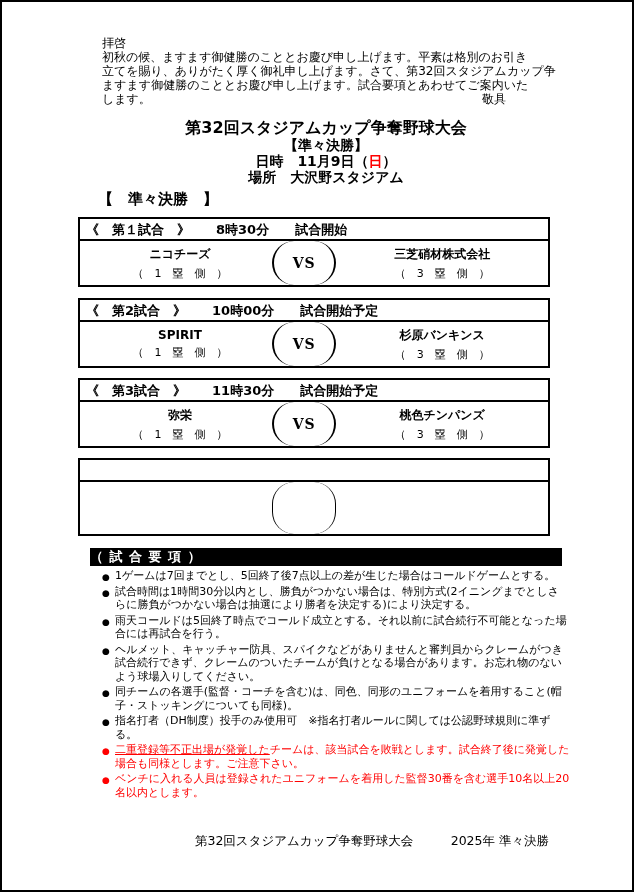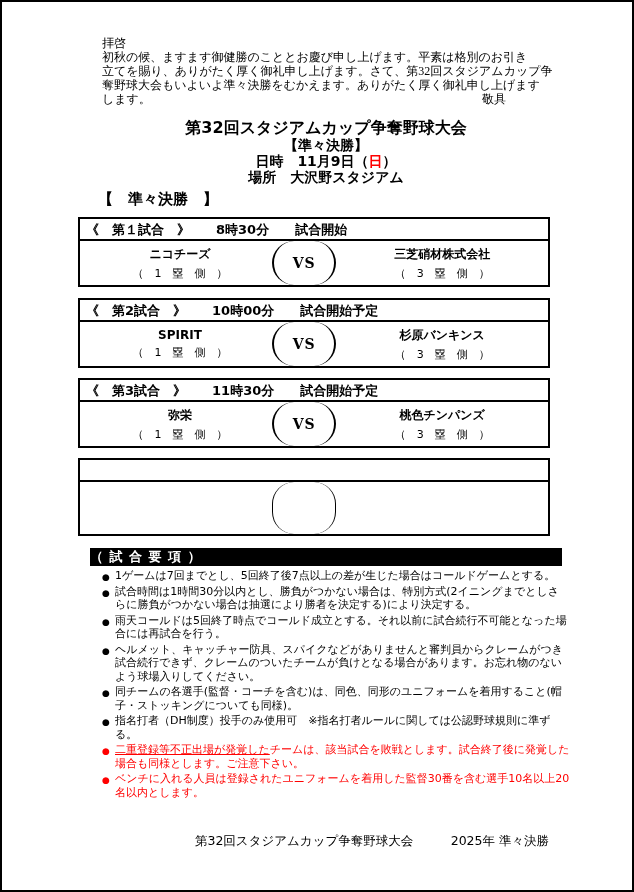--- a/index.html
+++ b/index.html
@@ -7,21 +7,21 @@
   body { font-family: "DejaVu Sans", "Liberation Sans", sans-serif; }
   .page {
     position: relative;
     width: 634px; height: 892px;
     background: #ffffff;
     border: 2px solid #000000;
     overflow: hidden;
     color: #000000;
   }
   
-  .greeting { position: absolute; left: 100px; top: 34px; width: 492px; font-size: 12px; line-height: 14px; font-family: Liberation Serif, serif; }
+  .greeting { position: absolute; left: 100px; top: 34px; width: 492px; font-size: 12px; line-height: 14px; }
   .greeting .gline { white-space: nowrap; }
   .greeting .lastline { display: flex; justify-content: space-between; padding-right: 88px; }
   
   .titleblock { position: absolute; left: 88px; top: 116px; width: 472px; text-align: center; font-weight: bold; }
   .title-main { font-size: 16px; line-height: 19px; }
   .title-round { font-size: 14px; line-height: 16px; }
   .title-date, .title-venue { font-size: 14px; line-height: 16px; }
   .red-char { color: #ff0000; }
   
   .section-heading { position: absolute; left: 96px; top: 188px; font-size: 15px; font-weight: bold; }
@@ -51,21 +51,21 @@
 </style>
 </head>
 <body>
 
 <div class="page">
 
   <div class="greeting">
     <div class="gline">拝啓</div>
     <div class="gline">初秋の候、ますます御健勝のこととお慶び申し上げます。平素は格別のお引き</div>
     <div class="gline">立てを賜り、ありがたく厚く御礼申し上げます。さて、第32回スタジアムカップ争</div>
-    <div class="gline">奪野球大会もいよいよ準々決勝をむかえます。ありがたく厚く御礼申し上げます</div>
+    <div class="gline">ますます御健勝のこととお慶び申し上げます。試合要項とあわせてご案内いた</div>
     <div class="gline lastline">
       <span>します。</span>
       <span>敬具</span>
     </div>
   </div>
 
   <div class="titleblock">
     <div class="title-main">第32回スタジアムカップ争奪野球大会</div>
     <div class="title-round">【準々決勝】</div>
     <div class="title-date"><span>日時　11月9日（</span><span class="red-char">日</span><span>）</span></div>

